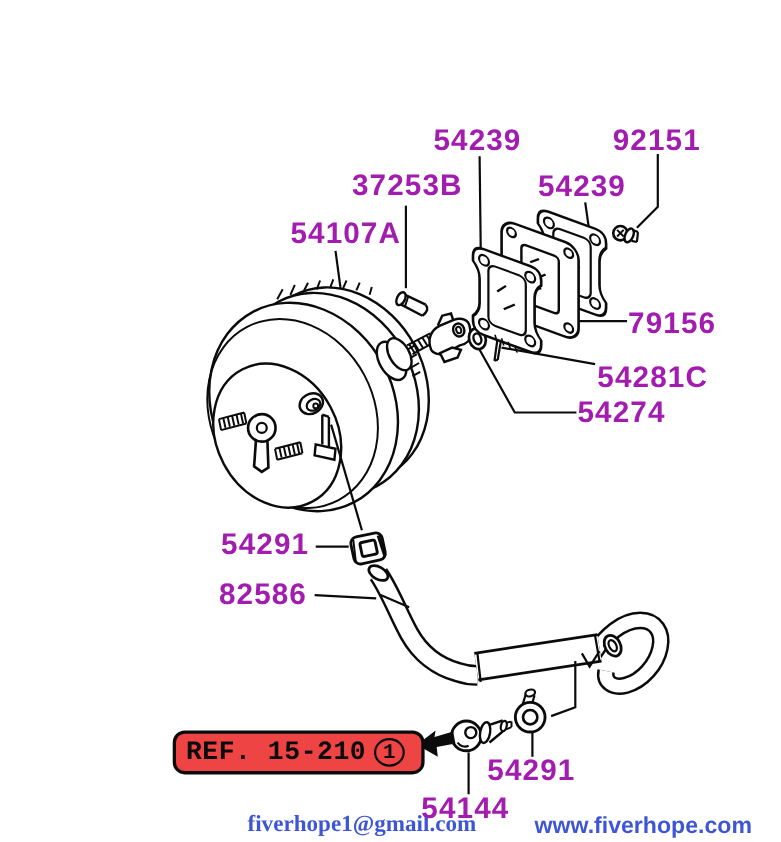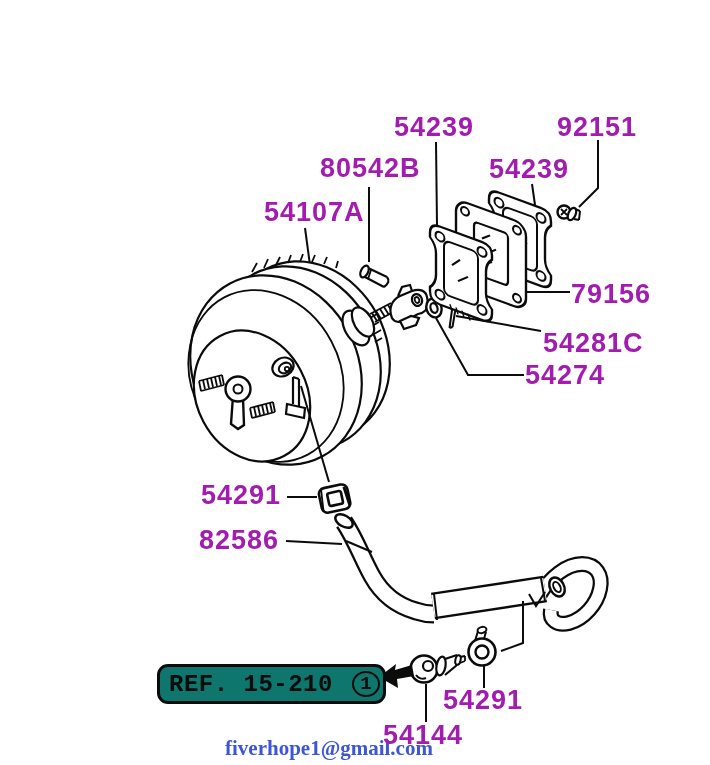--- a/index.html
+++ b/index.html
@@ -15,21 +15,21 @@
   #lab-54107a{left:264px;top:199px;}
   #lab-54196 {left:571px;top:281px;}
   #lab-54281c{left:543px;top:319px;margin-top:11px;}
   #lab-54274 {left:525px;top:362px;text-align:right;}
   #lab-54291a{left:201px;top:482px;}
   #lab-54154 {left:199px;top:527px;}
   #lab-54291b{left:443px;top:687px;}
   #lab-54144 {left:383px;top:722px;}
   #refbox{position:absolute;left:157px;top:664px;width:214px;height:34px;z-index:4;
           border:3.5px solid #0b0b0b;border-radius:11px;display:flex;align-items:center;
-          padding-left:9px;background:#0f766e;gap:12px;}
+          padding-left:9px;background:#ef4444;}
   #refbox .reftext{font:700 24px "Liberation Mono",monospace;letter-spacing:.5px;color:#0b0b0b;
           white-space:nowrap;}
   #refbox .refnum{display:flex;align-items:center;justify-content:center;margin-left:7px;
           width:24px;height:22px;border:2.5px solid #0b0b0b;border-radius:50%;
           font:700 19px "Liberation Mono",monospace;color:#0b0b0b;flex:0 0 auto;}
   .footer-link{position:absolute;z-index:3;font:700 21px "Liberation Sans",sans-serif;
           color:var(--footer-link,#3e56d6);white-space:nowrap;line-height:1;}
   #f-email{left:225px;top:738px;font-family:Liberation Serif, serif;}
   #f-site {left:486px;top:740px;}
 </style>
@@ -222,31 +222,32 @@
     <path d="M 445,659 L 457,655 M 445,675 L 457,665" fill="none" stroke-width="2.2"></path>
     <ellipse cx="458" cy="660" rx="2.6" ry="4.8" transform="rotate(12 458 660)" stroke-width="2"></ellipse>
     <path d="M 460,657 L 465,656 M 460,663 L 465,661 M 465,656 L 465,661" fill="none" stroke-width="1.8"></path>
   </g>
 
   <path fill="#0b0b0b" d="M 379,677 L 396,664 L 395,670 L 412,665 L 414,676 L 397,679 L 398,688 Z"></path>
 </svg>
 
   <div class="plabel" id="lab-54239a">54239</div>
   <div class="plabel" id="lab-54284">92151</div>
-  <div class="plabel" id="lab-54281b">80542B</div>
+  <div class="plabel" id="lab-54281b">37253B</div>
   <div class="plabel" id="lab-54239b">54239</div>
   <div class="plabel" id="lab-54107a">54107A</div>
   <div class="plabel" id="lab-54196">79156</div>
   <div class="plabel" id="lab-54281c">54281C</div>
   <div class="plabel" id="lab-54274">54274</div>
   <div class="plabel" id="lab-54291a">54291</div>
   <div class="plabel" id="lab-54154">82586</div>
   <div class="plabel" id="lab-54291b">54291</div>
   <div class="plabel" id="lab-54144">54144</div>
 
   <div id="refbox">
     <span class="reftext">REF. 15-210</span>
     <span class="refnum">1</span>
   </div>
 
   <div class="footer-link" id="f-email">fiverhope1@gmail.com</div>
+  <div class="footer-link" id="f-site">www.fiverhope.com</div>
 
 </div>
 
 </body></html>

